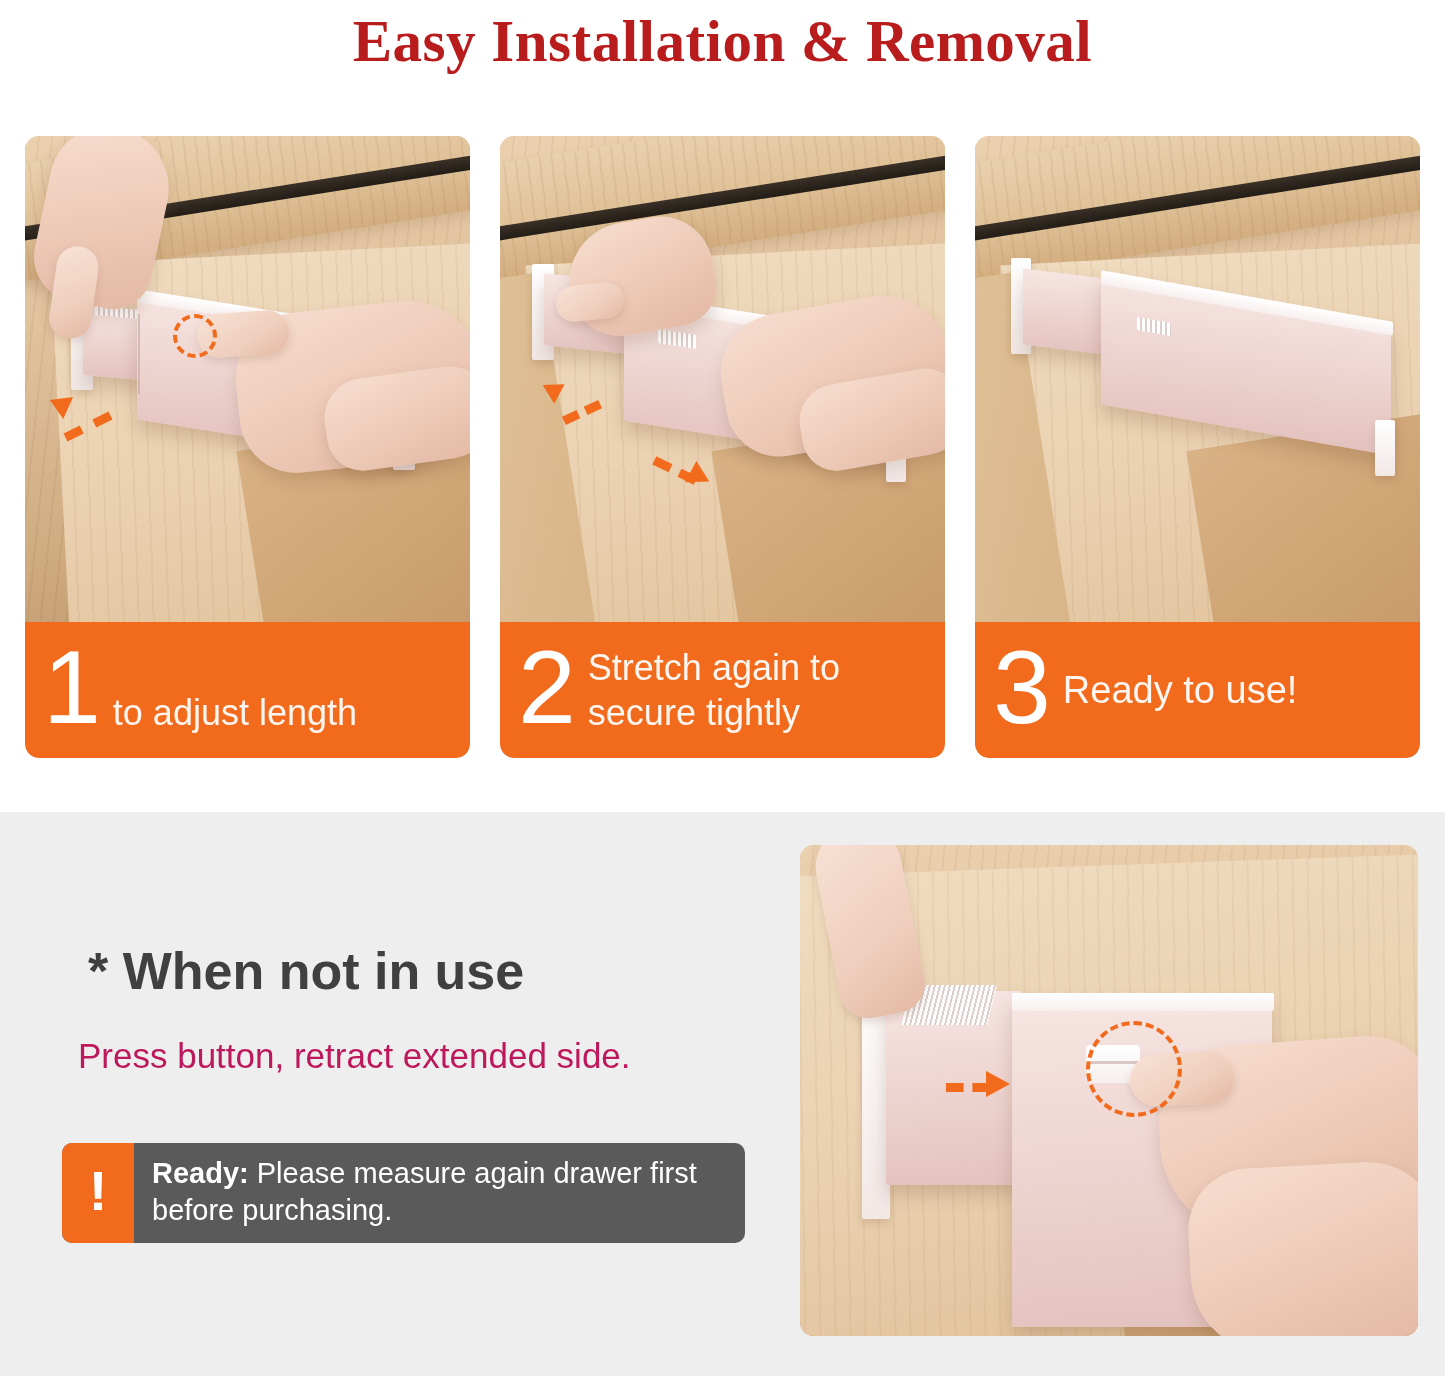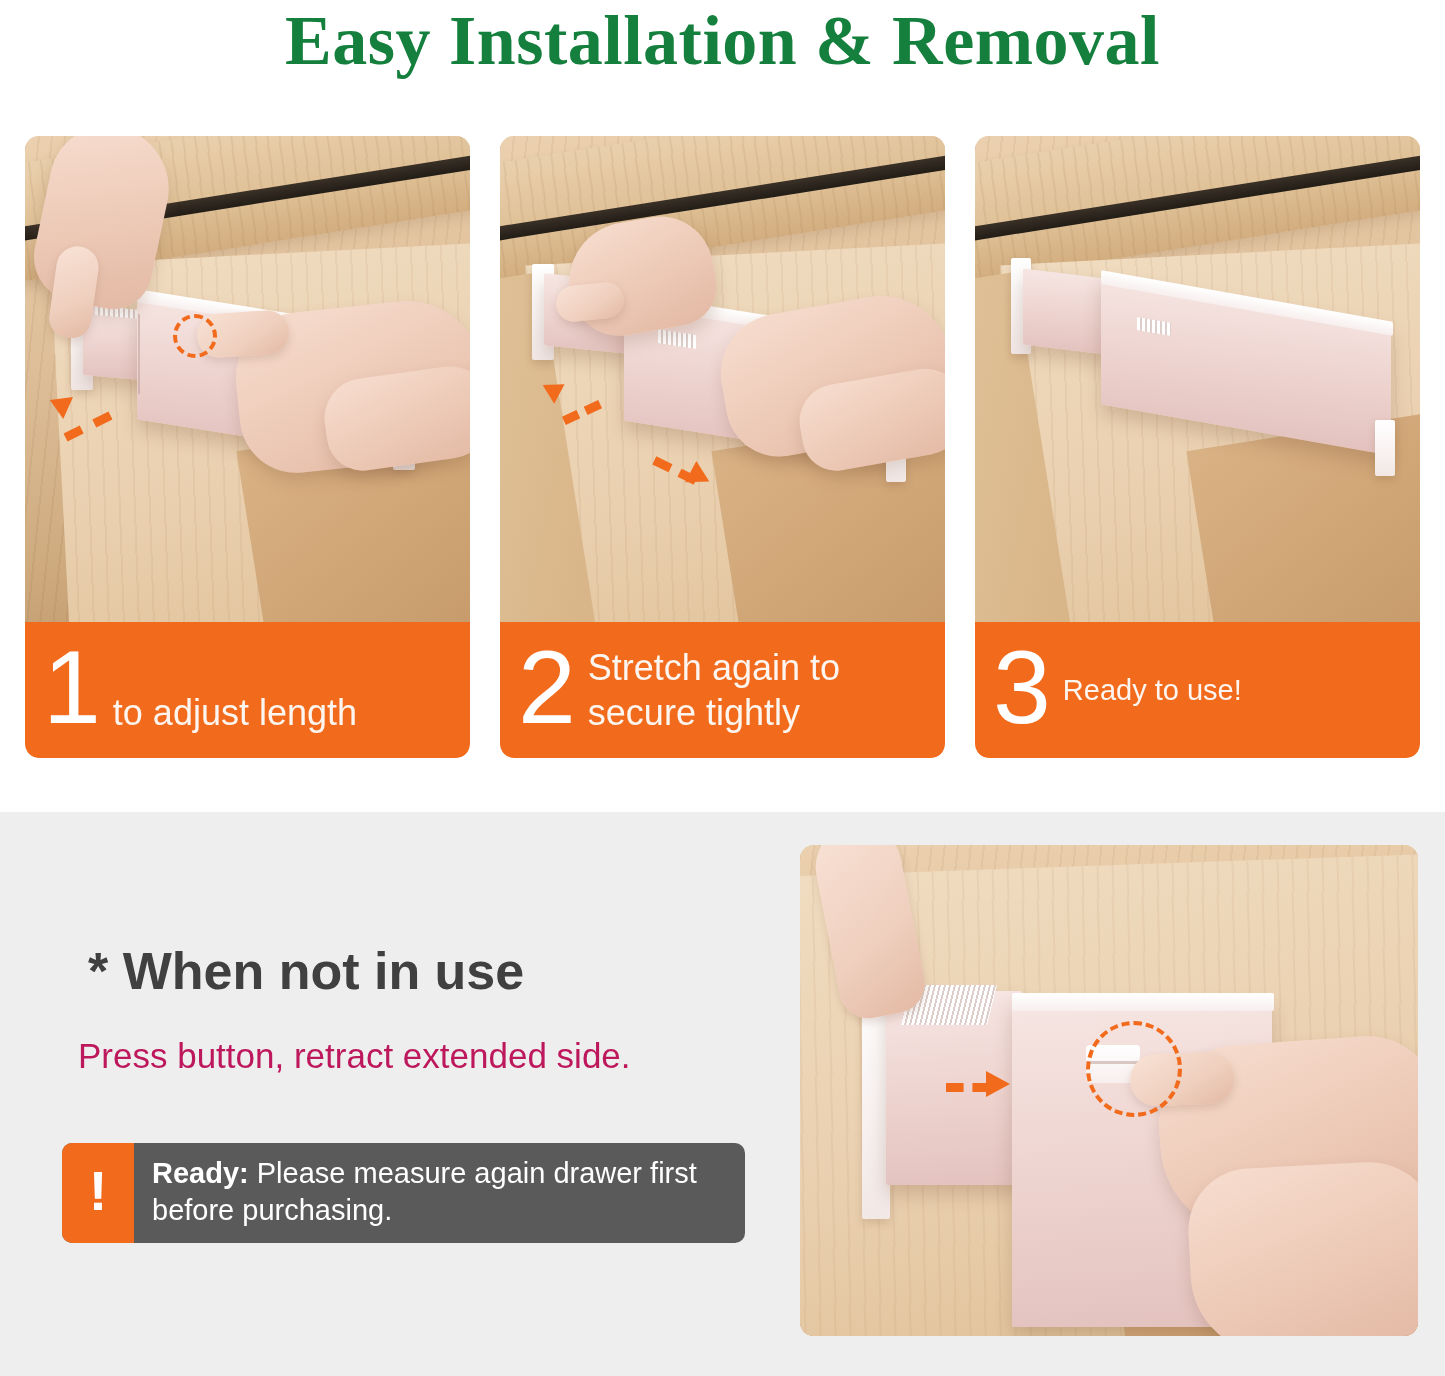--- a/index.html
+++ b/index.html
@@ -22,23 +22,23 @@
     background: #ffffff;
   }
 
   .headline {
     position: absolute;
     left: 0; top: 2px;
     width: 1445px;
     text-align: center;
     font-family: "Liberation Serif", "DejaVu Serif", serif;
     font-weight: bold;
-    font-size: 70px;
+    font-size: 59px;
     line-height: 78px;
-    color: #15803d;
+    color: #b91c1c;
     letter-spacing: 0.5px;
     white-space: nowrap;
   }
 
   .steps-row {
     position: absolute;
     left: 25px;
     top: 136px;
     width: 1396px;
     height: 622px;
@@ -207,21 +207,21 @@
     flex: 0 0 auto;
     margin-right: 14px;
     margin-top: -6px;
   }
   .step-text {
     font-size: 36px;
     line-height: 45px;
     color: #fdf6f0;
     font-weight: normal;
   }
-  .step-text.single { font-size: 29px; }
+  .step-text.single { font-size: 38px; }
 
   
   .bottom-section {
     position: absolute;
     left: 0; top: 812px;
     width: 1445px;
     height: 564px;
     background: #eeeeee;
   }
 

